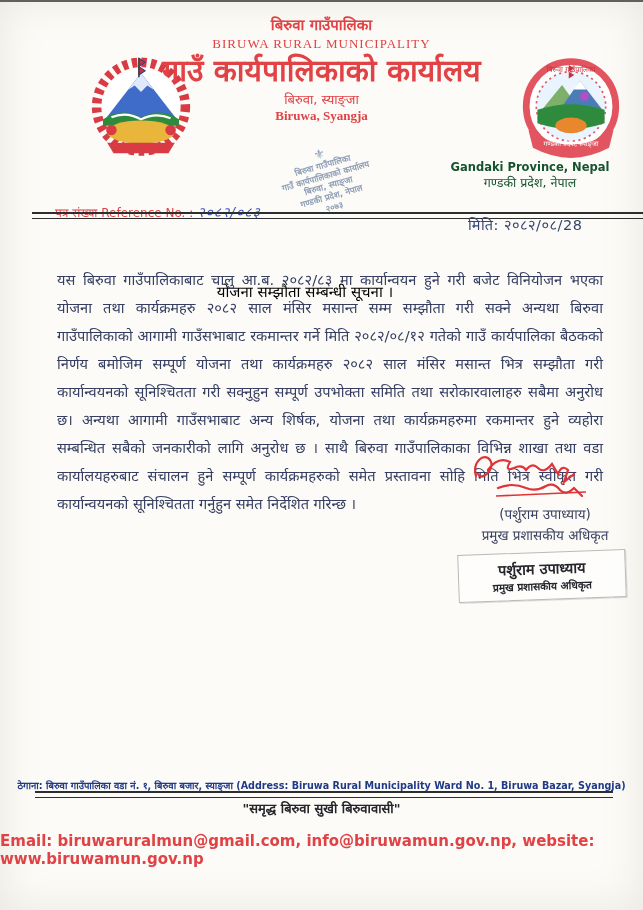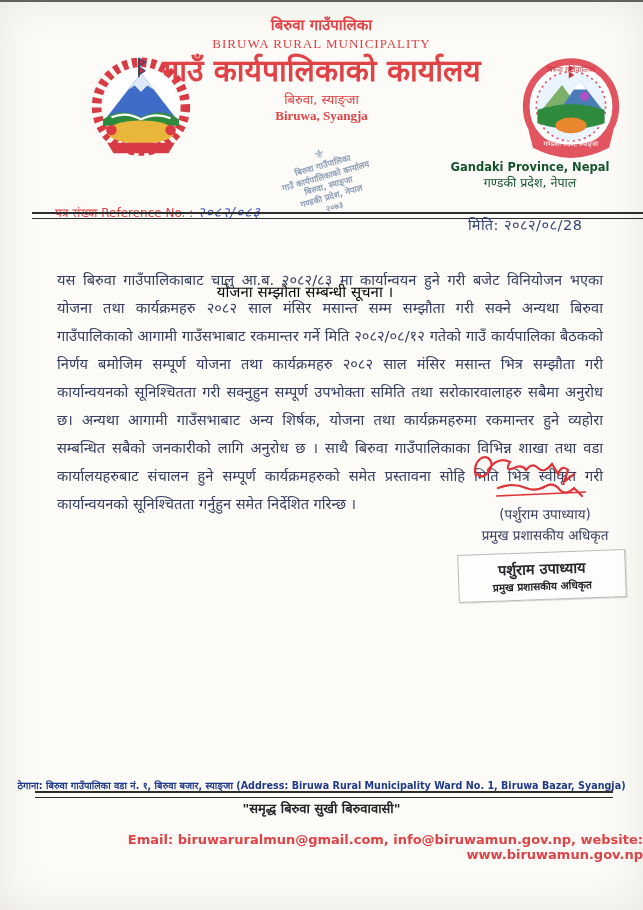--- a/index.html
+++ b/index.html
@@ -64,21 +64,21 @@
     transform:rotate(-2deg);text-align:center;background:rgba(255,255,255,.6);
     border:1px solid rgba(60,60,60,.35);box-shadow:1px 1px 0 rgba(60,60,60,.15);
     color:#24262b;
   }
   .name-stamp .nm{font-size:14.5px;font-weight:bold;}
   .name-stamp .tl{font-size:10.5px;font-weight:bold;margin-top:1px;}
 
   
   .footer-slogan{position:absolute;top:799px;left:0;width:643px;text-align:center;font-size:13px;font-weight:bold;color:#23252a;}
   .footer-address{position:absolute;top:779px;left:0;width:643px;text-align:center;font-size:9.6px;font-weight:bold;color:#203a8a;}
-  .footer-contact{position:absolute;top:832px;left:0;width:643px;text-align:right;font-size:13px;font-weight:bold;color:#e04245;}
+  .footer-contact{position:absolute;top:832px;left:0;width:643px;text-align:left;font-size:15px;font-weight:bold;color:#e04245;}
 </style>
 </head>
 <body>
 
 <div class="page">
   <div class="scan-edge-top"></div>
 
   <div class="logo logo-left">
     <svg width="106" height="112" viewBox="0 0 100 106">
       <circle cx="50" cy="48" r="42" fill="none" stroke="#d93b45" stroke-width="9" stroke-dasharray="5 4"></circle>

